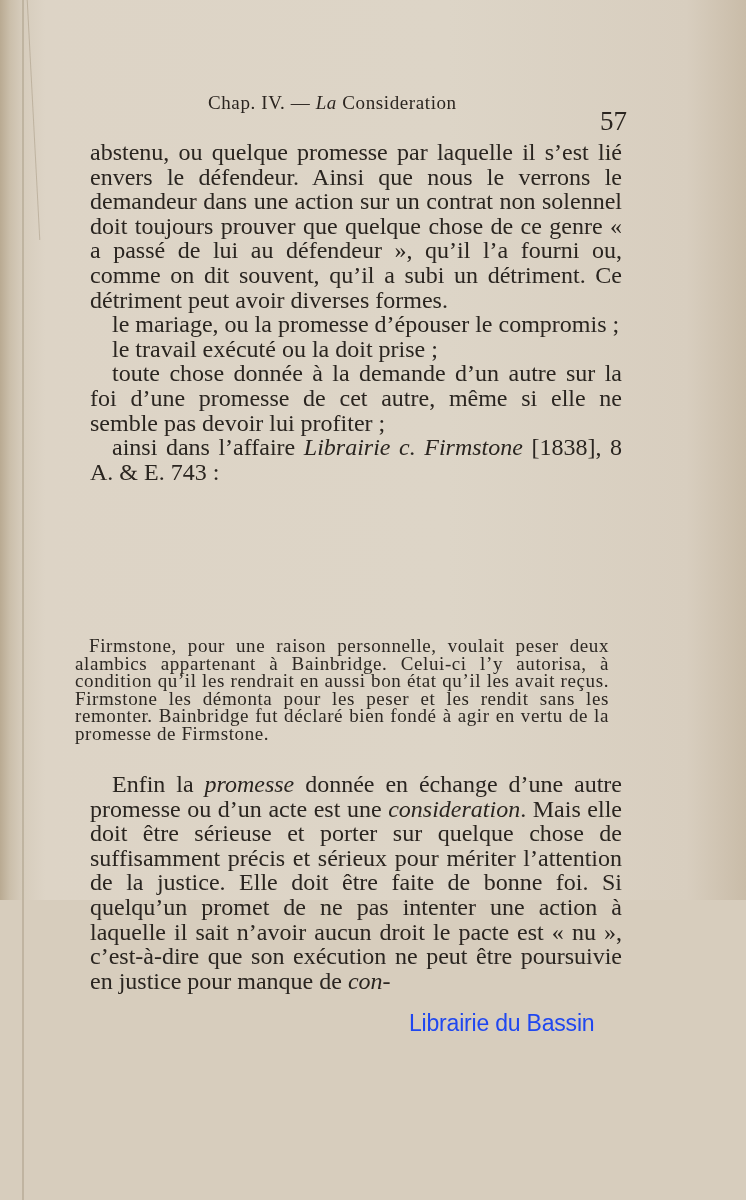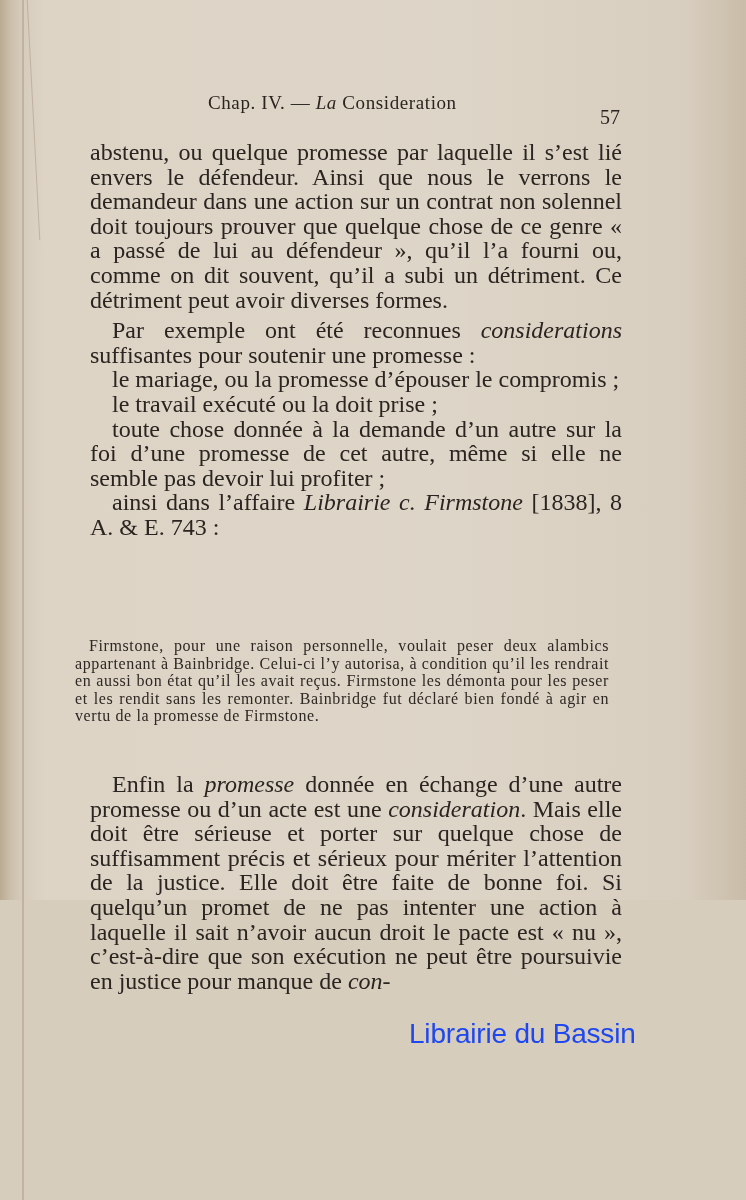--- a/index.html
+++ b/index.html
@@ -24,61 +24,60 @@
       background: rgba(150,135,110,0.4); transform: skewX(3deg);
     }
     .running-head {
       position: absolute; top: 92px; left: 208px; width: 420px;
       font-family: "Liberation Serif", serif; font-size: 19px; letter-spacing: 0.6px;
       color: #2b2520;
     }
     .running-head .italic { font-style: italic; }
     .folio {
       position: absolute; top: 106px; left: 600px;
-      font-family: "Liberation Serif", serif; font-size: 20px; color: #2b2520;
+      font-family: "Liberation Serif", serif; font-size: 27px; color: #2b2520;
     }
     .text {
       position: absolute; left: 77px; width: 532px;
       font-family: "Liberation Serif", serif;
       font-size: 24px; line-height: 24.6px;
       text-align: justify; color: #2a2520; margin-left: 13px;
     }
     .text p { margin: 0; }
     .text p.ind { text-indent: 22px; }
     .text .it { font-style: italic; }
     .extract {
       position: absolute; left: 75px; width: 534px; top: 637px;
       font-family: "Liberation Serif", serif;
-      font-size: 16px; line-height: 17.6px; text-align: justify;
+      font-size: 19px; line-height: 17.6px; text-align: justify;
       letter-spacing: 0.6px; color: #2d2823;
     }
     .extract p { margin: 0; text-indent: 14px; }
     .watermark {
       position: absolute; left: 409px; top: 1010px;
-      font-family: "Liberation Sans", sans-serif; font-size: 28px;
-      color: #1f47f0; letter-spacing: -0.2px; margin-top: 8px;
+      font-family: "Liberation Sans", sans-serif; font-size: 23px;
+      color: #1f47f0; letter-spacing: -0.2px;
     }
   </style>
 </head>
 <body>
 
 <div class="page">
   <div class="spine-line"></div>
   <div class="page-crease"></div>
 
   <div class="running-head">
     <span>Chap. IV. —</span>
     <span class="italic">La</span>
     <span>Consideration</span>
   </div>
   <div class="folio">57</div>
 
   <div class="text" style="top:140px;">
     <p>abstenu, ou quelque promesse par laquelle il s’est lié envers le défendeur. Ainsi que nous le verrons le demandeur dans une action sur un contrat non solennel doit toujours prouver que quelque chose de ce genre « a passé de lui au défendeur », qu’il l’a fourni ou, comme on dit souvent, qu’il a subi un détriment. Ce détriment peut avoir diverses formes.</p>
-    <p class="ind" style="margin-top:6px;"><span>Par exemple ont été reconnues </span><span class="it">considerations</span><span> suffisantes pour soutenir une promesse :</span></p>
     <p class="ind">le mariage, ou la promesse d’épouser le compromis ;</p>
     <p class="ind">le travail exécuté ou la doit prise ;</p>
     <p class="ind">toute chose donnée à la demande d’un autre sur la foi d’une promesse de cet autre, même si elle ne semble pas devoir lui profiter ;</p>
     <p class="ind"><span>ainsi dans l’affaire </span><span class="it">Librairie c. Firmstone</span><span> [1838], 8 A. &amp; E. 743 :</span></p>
   </div>
 
   <div class="extract">
     <p>Firmstone, pour une raison personnelle, voulait peser deux alambics appartenant à Bainbridge. Celui-ci l’y autorisa, à condition qu’il les rendrait en aussi bon état qu’il les avait reçus. Firmstone les démonta pour les peser et les rendit sans les remonter. Bainbridge fut déclaré bien fondé à agir en vertu de la promesse de Firmstone.</p>
   </div>
 

